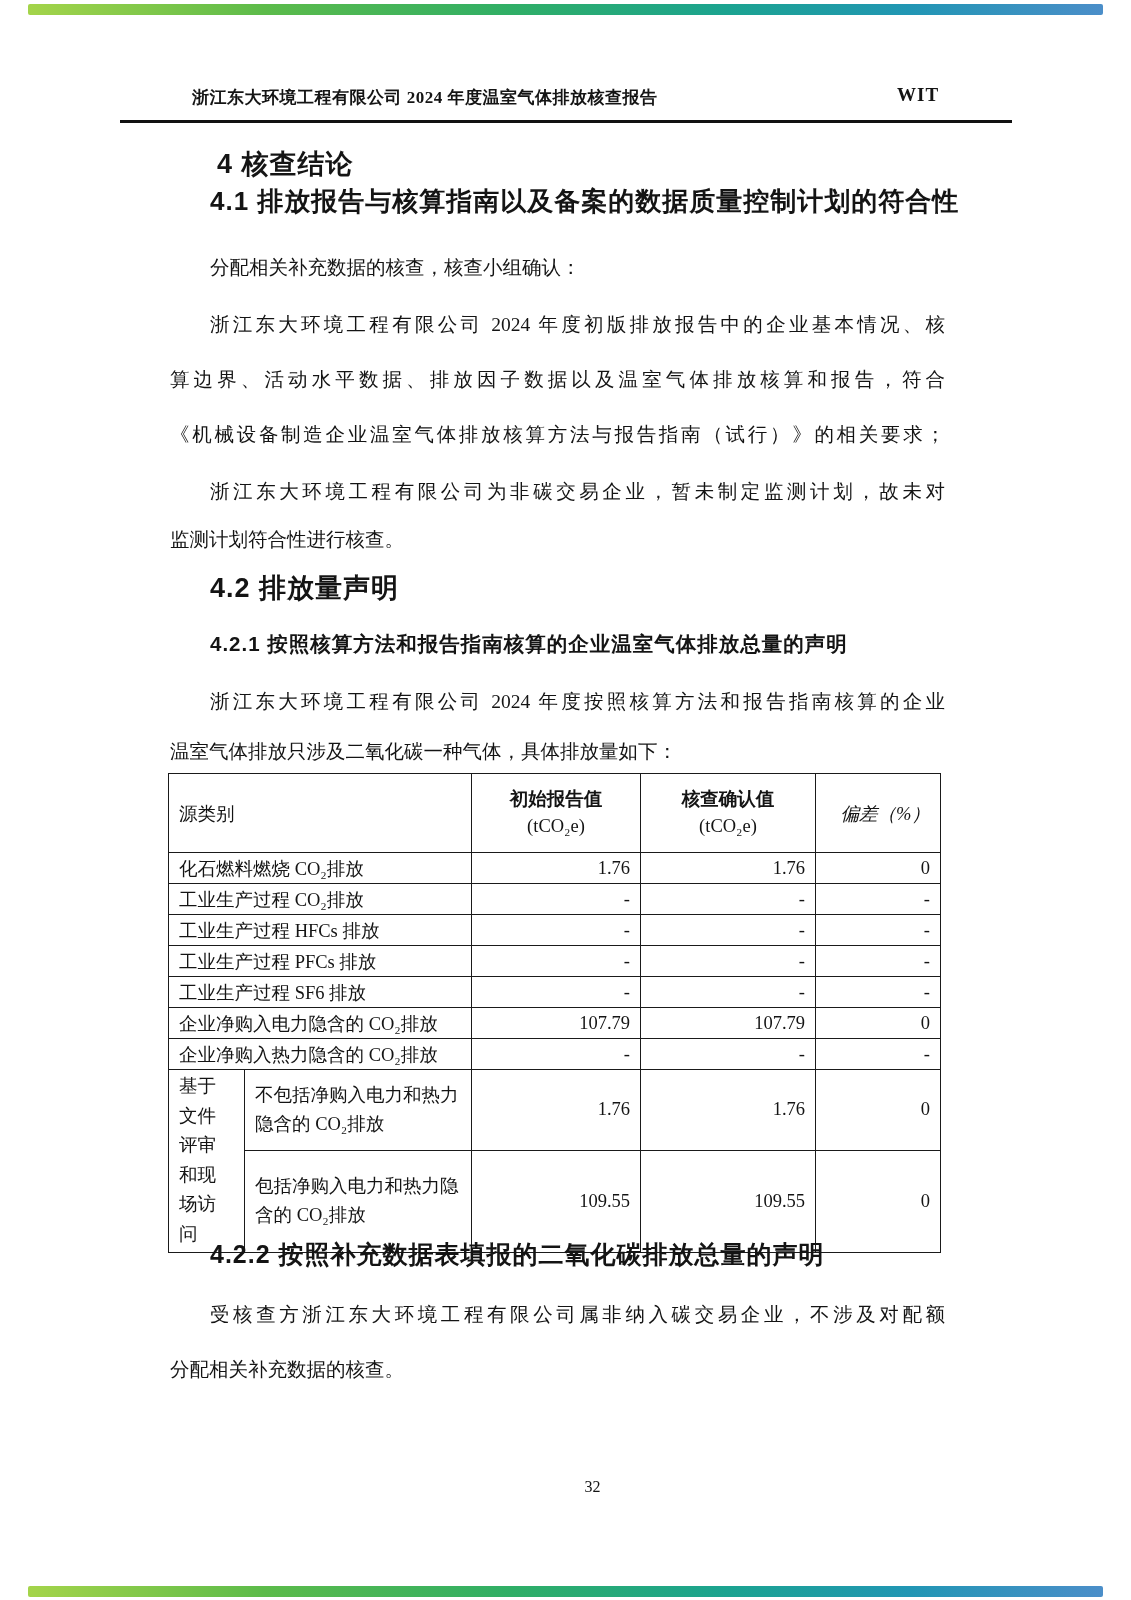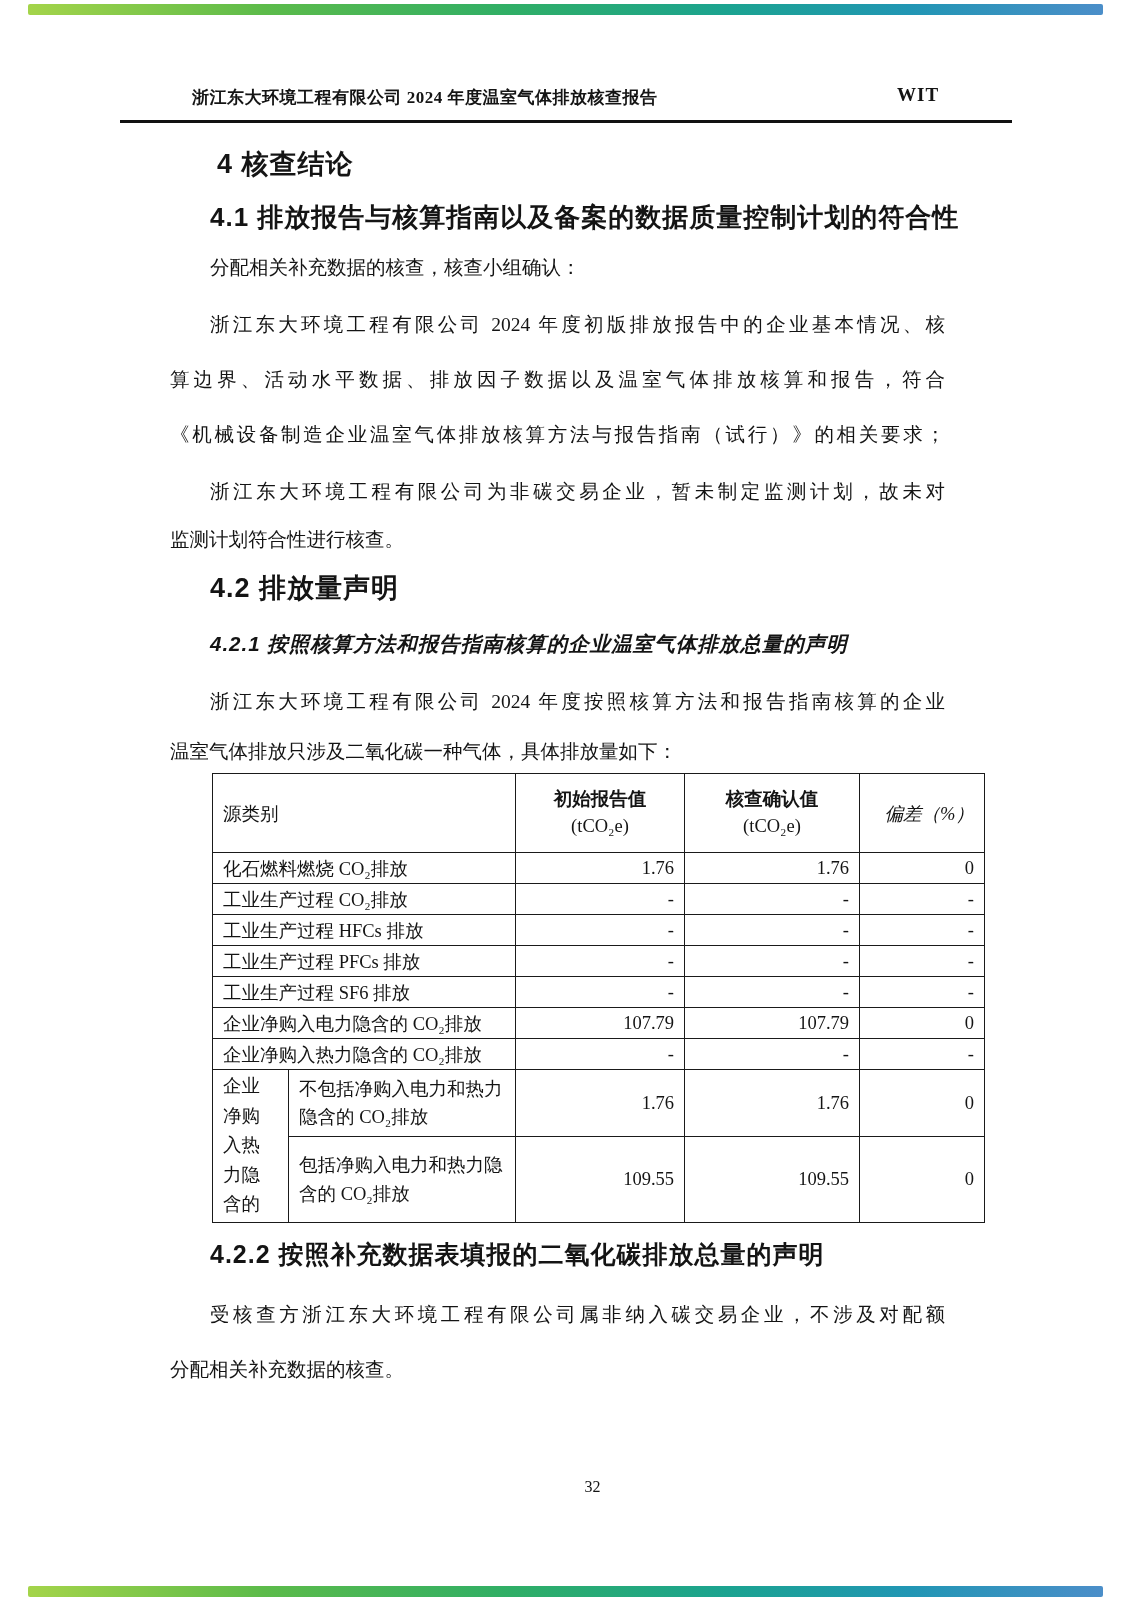--- a/index.html
+++ b/index.html
@@ -14,35 +14,35 @@
   }
   .edge-bar.top { top:4px; }
   .edge-bar.bottom { top:1586px; }
 
   .doc-header-title { position:absolute; left:192px; top:86px; font-size:17px; font-weight:bold; letter-spacing:0.5px; }
   .doc-header-logo  { position:absolute; left:897px; top:84px; font-size:19px; font-weight:bold; letter-spacing:1px; }
   .header-rule { position:absolute; left:120px; top:120px; width:892px; height:3px; background:#111; }
 
   .h-sans { font-family:"Liberation Sans","DejaVu Sans",sans-serif; font-weight:bold; position:absolute; letter-spacing:1px; white-space:nowrap; }
   .h4    { left:217px; top:146px; font-size:27px; }
-  .h41   { left:210px; top:200px; font-size:26px; }
+  .h41   { left:210px; top:184px; font-size:26px; }
   .h42   { left:210px; top:570px; font-size:27px; }
-  .h421  { left:210px; top:630px; font-size:20.5px;font-style:italic; }
+  .h421  { left:210px; top:630px; font-size:20.5px; }
   .h422  { left:210px; top:1238px; font-size:25px; }
 
   .pline {
     position:absolute; left:170px; width:775px; line-height:40px; font-size:19.5px;
     text-align:justify; text-align-last:justify; white-space:normal;
   }
   .pline.short { text-align-last:left; }
   .pline.indent { text-indent:40px; }
 
   table.emit {
     position:absolute; left:168px; top:773px; width:772px;
-    border-collapse:collapse; table-layout:fixed; font-size:18.5px;margin-left:44px;
+    border-collapse:collapse; table-layout:fixed; font-size:18.5px;
   }
   table.emit th, table.emit td {
     border:1.6px solid #1a1a1a; padding:2px 10px; vertical-align:middle;
     overflow:hidden;
   }
   table.emit thead th { height:74px; font-weight:normal; }
   .th-source { text-align:left; }
   .th-val { text-align:center; line-height:1.45; }
   .th-val .bold-line { font-family:"Liberation Sans","DejaVu Sans",sans-serif; font-weight:bold; display:block; }
   .th-val .unit-line { display:block; font-weight:normal; }
@@ -145,21 +145,21 @@
         <td class="num">107.79</td>
         <td class="num">0</td>
       </tr>
       <tr class="single">
         <td class="lbl" colspan="2">企业净购入热力隐含的 CO₂排放</td>
         <td class="num">-</td>
         <td class="num">-</td>
         <td class="num">-</td>
       </tr>
       <tr class="tall1">
-        <td class="group-lbl" rowspan="2">企业净购入热力隐含的</td>
+        <td class="group-lbl" rowspan="2">基于文件评审和现场访问</td>
         <td class="sub-lbl">不包括净购入电力和热力隐含的 CO₂排放</td>
         <td class="num">1.76</td>
         <td class="num">1.76</td>
         <td class="num">0</td>
       </tr>
       <tr class="tall2">
         <td class="sub-lbl">包括净购入电力和热力隐含的 CO₂排放</td>
         <td class="num">109.55</td>
         <td class="num">109.55</td>
         <td class="num">0</td>

